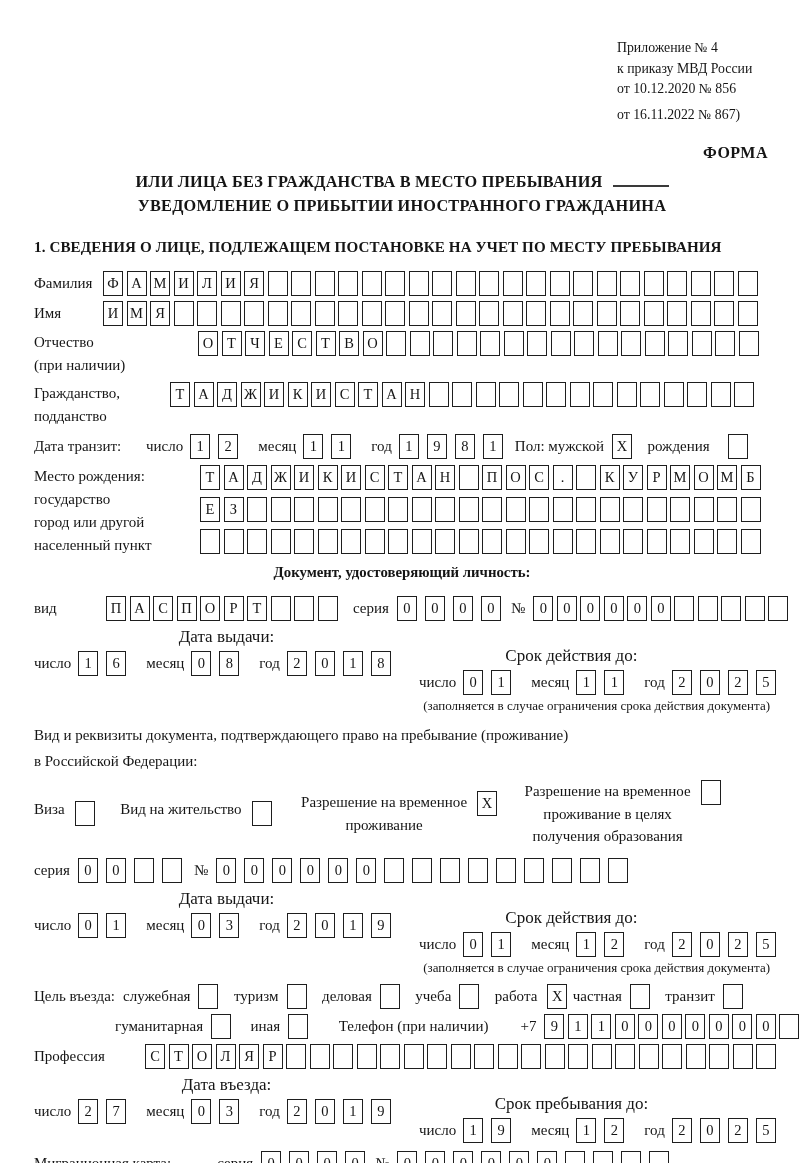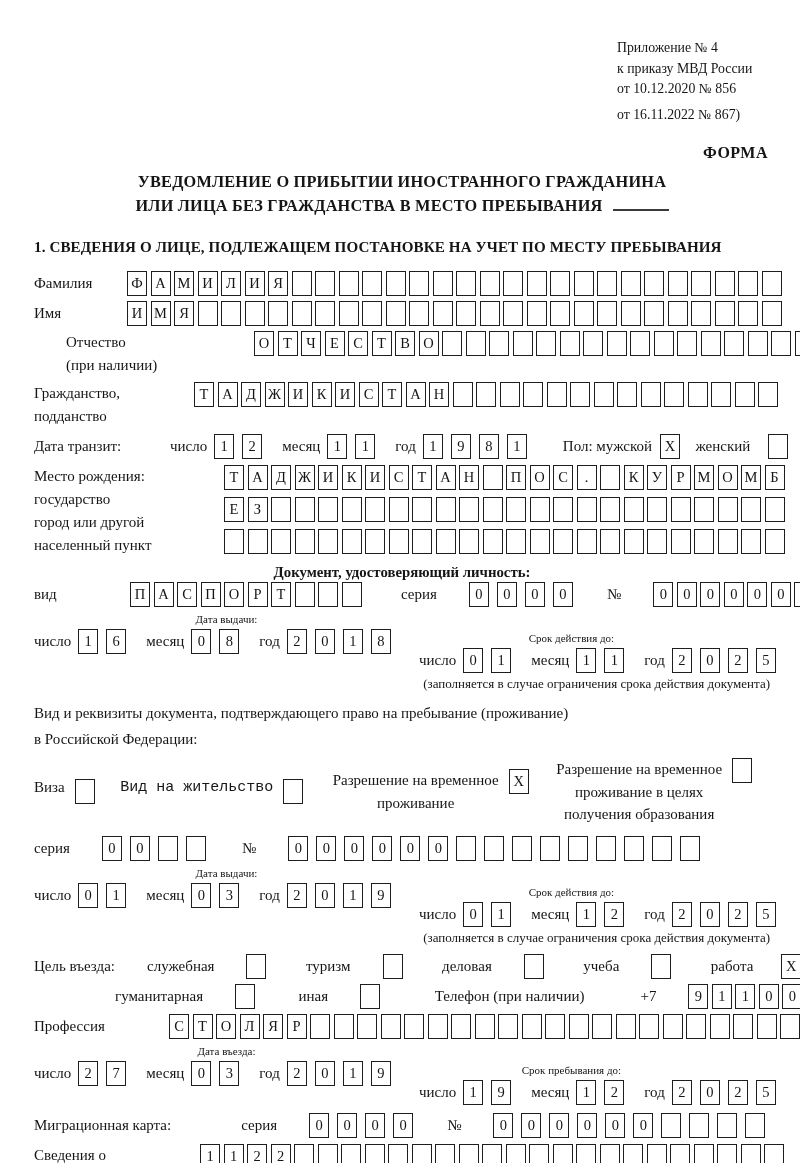--- a/index.html
+++ b/index.html
@@ -9,45 +9,45 @@
   
   .annex{margin-left:583px;font-size:13.8px;line-height:1.5;}
   .annex .gap{height:5px;}
   .forma{text-align:right;font-weight:bold;font-size:16px;letter-spacing:.5px;margin:18px 2px 8px 0;}
 
   .title{text-align:center;font-weight:bold;font-size:16.3px;line-height:1.5;margin-top:4px;letter-spacing:.2px;}
   .blank{display:inline-block;width:56px;border-bottom:2px solid #3a3a3a;margin-left:10px;}
   .sech{font-weight:bold;font-size:15.1px;margin:20px 0 15px;letter-spacing:.1px;}
 
   
-  .row{display:flex;align-items:center;margin-bottom:5px;gap:24px;}
+  .row{display:flex;align-items:center;margin-bottom:5px;}
   .row.top{align-items:flex-start;}
   .lbl{font-size:15px;flex:0 0 auto;}
   .lbl-block{font-size:15px;flex:0 0 auto;line-height:1.55;}
-  .w-sur{width:69px;} .w-pat{width:164px;margin-left:32px;} .w-cit{width:136px;}
+  .w-sur{width:69px;} .w-pat{width:164px;} .w-cit{width:136px;}
   .w-bp{width:166px;} .w-vid{width:72px;} .w-prof{width:111px;} .w-grd{width:142px;}
 
   
   .boxes{display:flex;flex:0 0 auto;}
   .bx{flex:0 0 auto;width:20px;height:25px;box-sizing:border-box;border:1.6px solid #1e1e1e;
       margin-right:3.5px;display:flex;align-items:center;justify-content:center;
       font-size:14.5px;background:#fff;}
   .sp .bx{margin-right:8px;}
   .stack .boxes{margin-bottom:7px;}
 
   
   .dates-row{display:flex;margin-top:6px;}
   .dcol1{flex:0 0 385px;} .dcol2{flex:1;}
-  .dlabel{font-size:11px;text-align:center;margin-bottom:4px;}
+  .dlabel{font-size:17px;text-align:center;margin-bottom:4px;}
   .dcol2 .dlabel{padding-right:60px;margin-top:19px;}
   .dline{display:flex;align-items:center;font-size:15px;}
   .dline .t{margin-right:7px;} .dline .t2{margin-left:12px;margin-right:7px;}
   .note{font-size:13px;text-align:right;margin:3px 0 8px;}
 
-  .doch{text-align:center;font-weight:bold;font-size:14.8px;margin:3px 0 1px;}
+  .doch{text-align:center;font-weight:bold;font-size:14.8px;margin:3px 0 15px;}
   .resline{font-size:15px;line-height:1.75;}
 
   
   .permits{display:flex;align-items:center;margin:6px 0 10px;font-size:15px;}
   .pitem{display:flex;align-items:flex-start;}
   .pitem .boxes{margin-left:10px;margin-top:0;}
   .pcenter{text-align:center;line-height:1.5;}
 
   
   .pt{margin-right:8px;flex:0 0 auto;font-size:15px;}
@@ -62,24 +62,24 @@
   <div class="annex">
     <div>Приложение № 4</div>
     <div>к приказу МВД России</div>
     <div>от 10.12.2020 № 856</div>
     <div class="gap"></div>
     <div>от 16.11.2022 № 867)</div>
   </div>
   <div class="forma">ФОРМА</div>
 
   <div class="title">
-    <div>УВЕДОМЛЕНИЕ О ПРИБЫТИИ ИНОСТРАННОГО ГРАЖДАНИНА</div>
     <div>
       <span>ИЛИ ЛИЦА БЕЗ ГРАЖДАНСТВА В МЕСТО ПРЕБЫВАНИЯ</span><span class="blank"></span>
     </div>
+    <div>УВЕДОМЛЕНИЕ О ПРИБЫТИИ ИНОСТРАННОГО ГРАЖДАНИНА</div>
   </div>
 
   <div class="sech">1. СВЕДЕНИЯ О ЛИЦЕ, ПОДЛЕЖАЩЕМ ПОСТАНОВКЕ НА УЧЕТ ПО МЕСТУ ПРЕБЫВАНИЯ</div>
 
   <div class="row">
     <div class="lbl w-sur">Фамилия</div>
     <div class="boxes">
         <span class="bx">Ф</span>
         <span class="bx">А</span>
         <span class="bx">М</span>
@@ -231,21 +231,21 @@
           <span class="bx">9</span>
           <span class="bx">8</span>
           <span class="bx">1</span>
         </span>
     </div>
     <div class="seg" style="margin-left:4px;">
       <span class="pt">Пол: мужской</span>
       <span class="boxes">
           <span class="bx">X</span>
         </span>
-      <span class="pt" style="margin-left:12px;">женский</span>
+      <span class="pt" style="margin-left:12px;">рождения</span>
       <span class="boxes" style="margin-left:10px;">
           <span class="bx"></span>
         </span>
     </div>
   </div>
 
   <div class="row top" style="margin-top:6px;margin-bottom:2px;">
     <div class="lbl-block w-bp">
       <div>Место рождения:</div>
       <div>государство</div>
@@ -424,21 +424,21 @@
   <div class="resline">Вид и реквизиты документа, подтверждающего право на пребывание (проживание)</div>
   <div class="resline">в Российской Федерации:</div>
 
   <div class="permits">
     <div class="pitem">
       <span>Виза</span>
       <span class="boxes">
           <span class="bx"></span>
         </span>
     </div>
-    <div class="pitem" style="margin-left:22px;font-family:Liberation Mono, monospace;">
+    <div class="pitem" style="margin-left:22px;">
       <span>Вид на жительство</span>
       <span class="boxes">
           <span class="bx"></span>
         </span>
     </div>
     <div class="pitem" style="margin-left:26px;">
       <span class="pcenter">
         <div>Разрешение на временное</div>
         <div>проживание</div>
       </span>
@@ -545,21 +545,21 @@
         <span class="bx"></span>
       </span>
     <span class="pt">деловая</span>
     <span class="boxes gap12">
         <span class="bx"></span>
       </span>
     <span class="pt">учеба</span>
     <span class="boxes gap12">
         <span class="bx"></span>
       </span>
-    <span class="pt" style="margin-right:4px;font-family:Liberation Serif, serif;">работа</span>
+    <span class="pt" style="margin-right:10px;font-family:Liberation Serif, serif;">работа</span>
     <span class="boxes">
         <span class="bx">X</span>
       </span>
     <span class="pt" style="margin-left:2px;">частная</span>
     <span class="boxes gap12">
         <span class="bx"></span>
       </span>
     <span class="pt">транзит</span>
     <span class="boxes">
         <span class="bx"></span>

